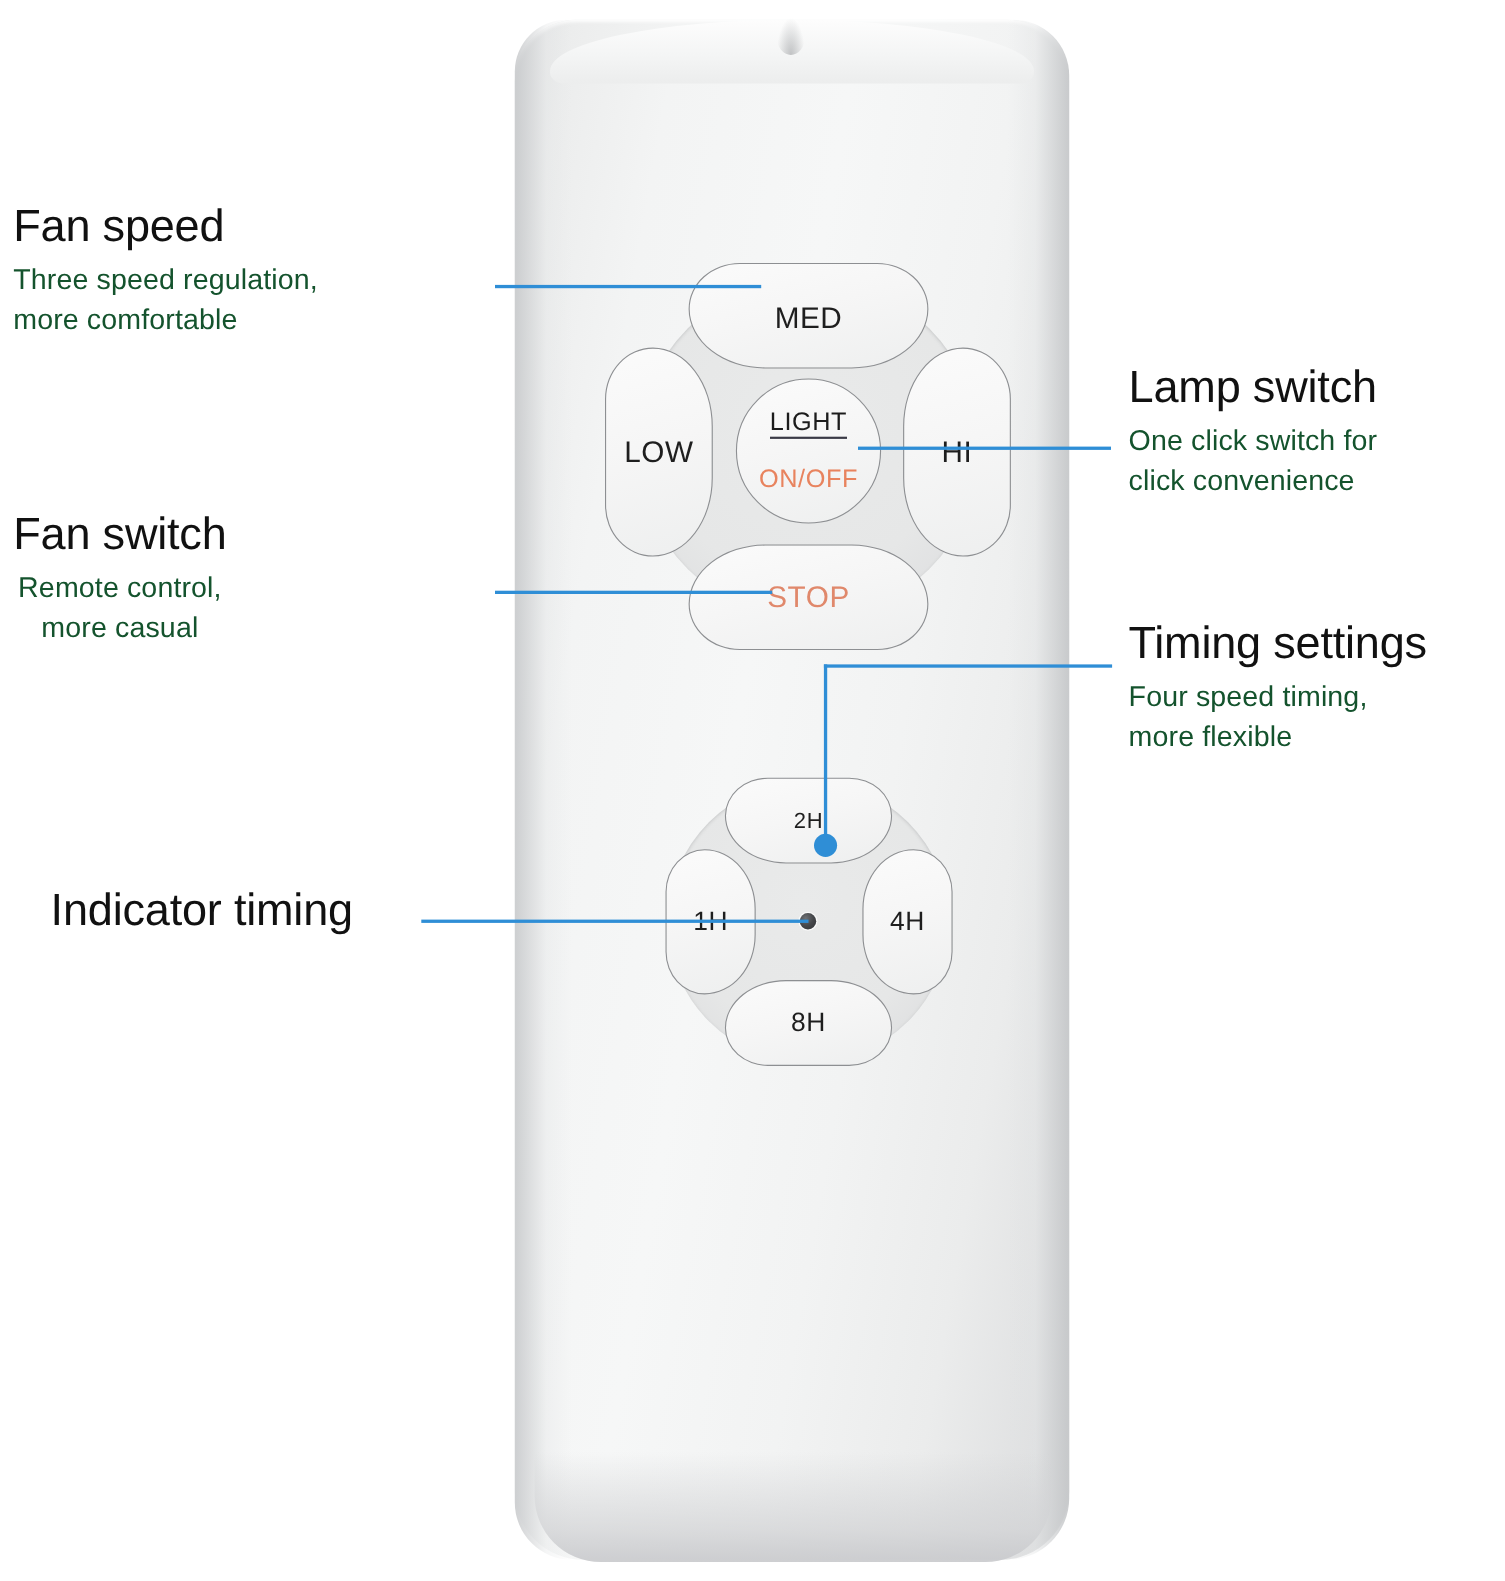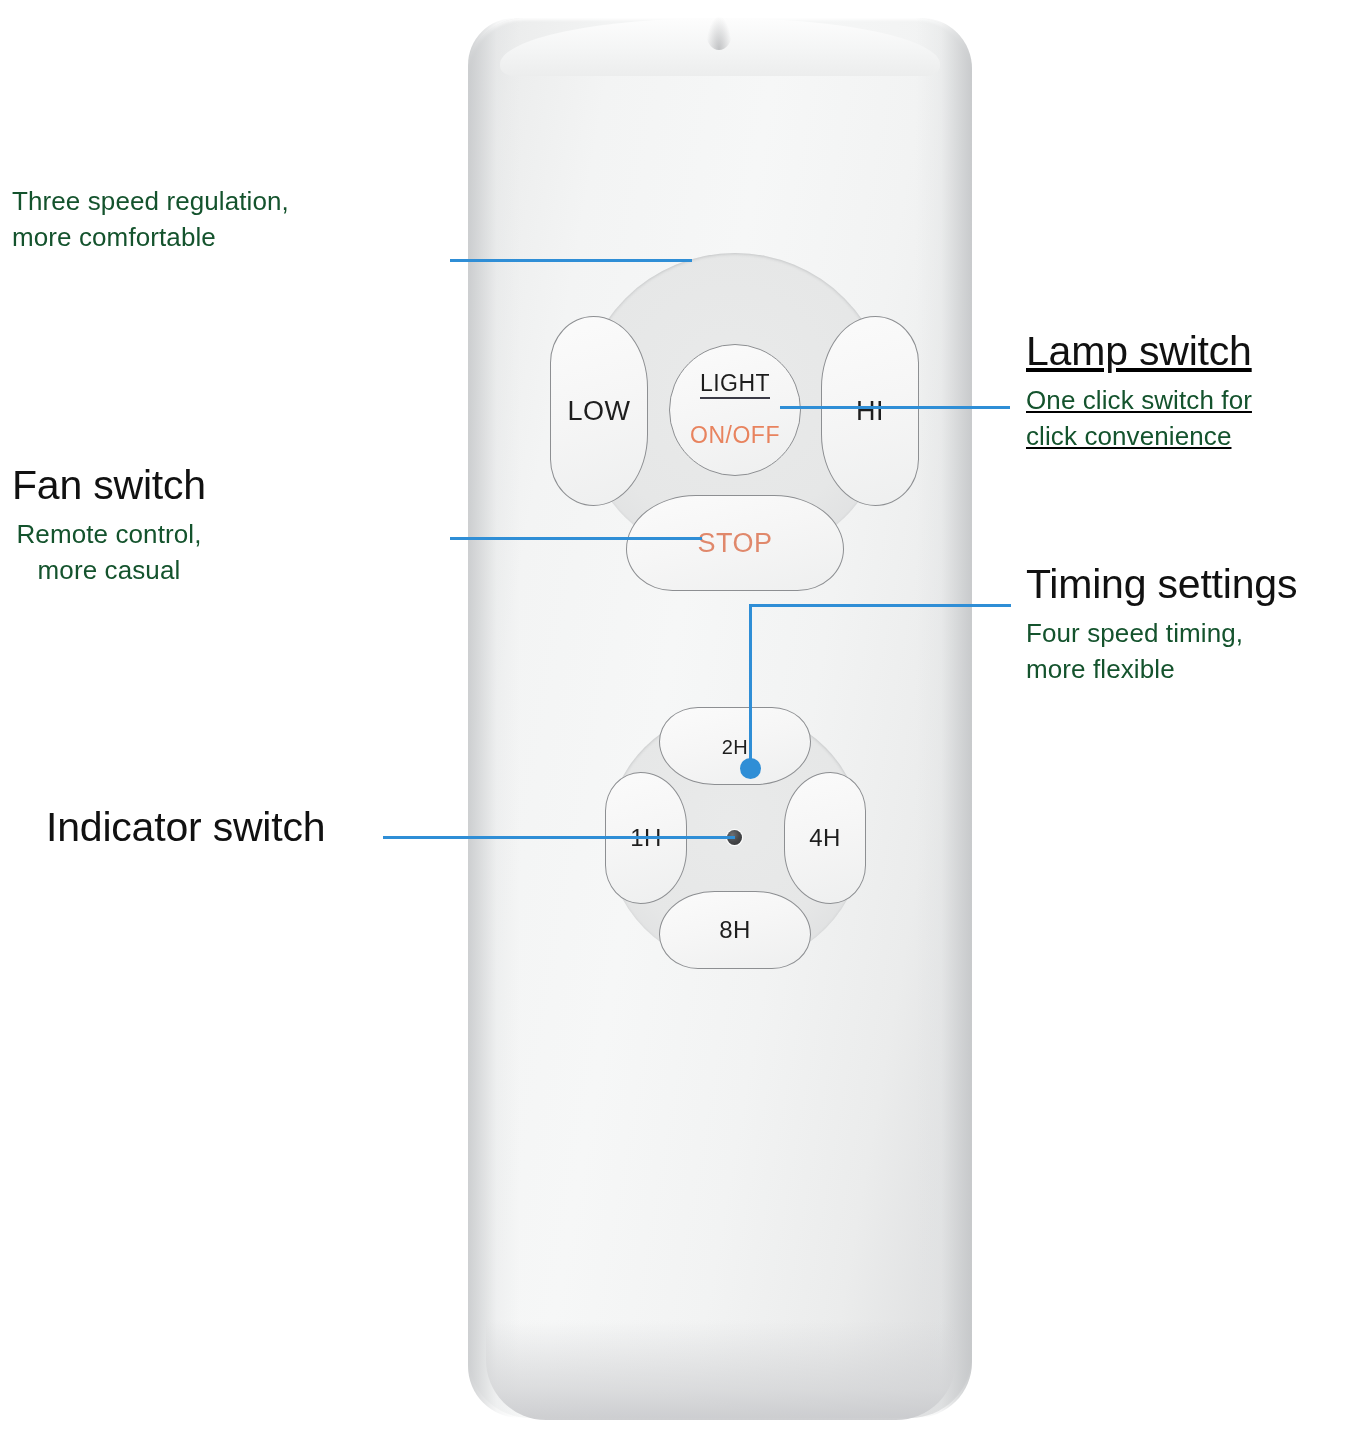--- a/index.html
+++ b/index.html
@@ -246,39 +246,42 @@
     font-weight: 400;
     font-size: 26px;
     line-height: 1.38;
     color: #14532d;
     letter-spacing: 0.1px;
   }
   .callout p .ln { display: block; white-space: nowrap; }
 
   #callout-fan-speed      { left: 12px;   top: 184px; }
   #callout-fan-switch     { left: 12px;   top: 464px; text-align: center; }
-  #callout-lamp-switch    { left: 1026px; top: 330px; text-decoration: underline; }
+  #callout-lamp-switch    { left: 1026px; top: 330px; }
   #callout-timing         { left: 1026px; top: 563px; }
   #callout-indicator      { left: 46px;   top: 806px; }
   #callout-indicator h2   { margin-bottom: 0; }
 </style>
 </head>
 <body>
 
 <div id="stage">
 
   <div id="remote-body"></div>
   <div id="remote-edge-left"></div>
   <div id="remote-edge-right"></div>
   <div id="remote-top-seam"></div>
   <div id="remote-top-nick"></div>
   <div id="remote-bottom-shade"></div>
 
   <div id="fan-cluster" class="cluster"></div>
 
+  <div id="key-med" class="petal">
+    <span>MED</span>
+  </div>
   <div id="key-low" class="petal">
     <span>LOW</span>
   </div>
   <div id="key-hi" class="petal">
     <span>HI</span>
   </div>
   <div id="key-stop" class="petal">
     <span>STOP</span>
   </div>
   <div id="key-light" class="petal">
@@ -305,20 +308,21 @@
 
   <div id="lead-fanspeed" class="lead lead-h"></div>
   <div id="lead-fanswitch" class="lead lead-h"></div>
   <div id="lead-lamp" class="lead lead-h"></div>
   <div id="lead-timing-h" class="lead lead-h"></div>
   <div id="lead-timing-v" class="lead lead-v"></div>
   <div id="lead-timing-dot" class="lead-dot"></div>
   <div id="lead-indicator" class="lead lead-h"></div>
 
   <div id="callout-fan-speed" class="callout">
+    <h2>Fan speed</h2>
     <p>
       <span class="ln">Three speed regulation,</span>
       <span class="ln">more comfortable</span>
     </p>
   </div>
 
   <div id="callout-fan-switch" class="callout">
     <h2>Fan switch</h2>
     <p>
       <span class="ln">Remote control,</span>
@@ -336,16 +340,16 @@
 
   <div id="callout-timing" class="callout">
     <h2>Timing settings</h2>
     <p>
       <span class="ln">Four speed timing,</span>
       <span class="ln">more flexible</span>
     </p>
   </div>
 
   <div id="callout-indicator" class="callout">
-    <h2>Indicator switch</h2>
+    <h2>Indicator timing</h2>
   </div>
 
 </div>
 
 </body></html>

